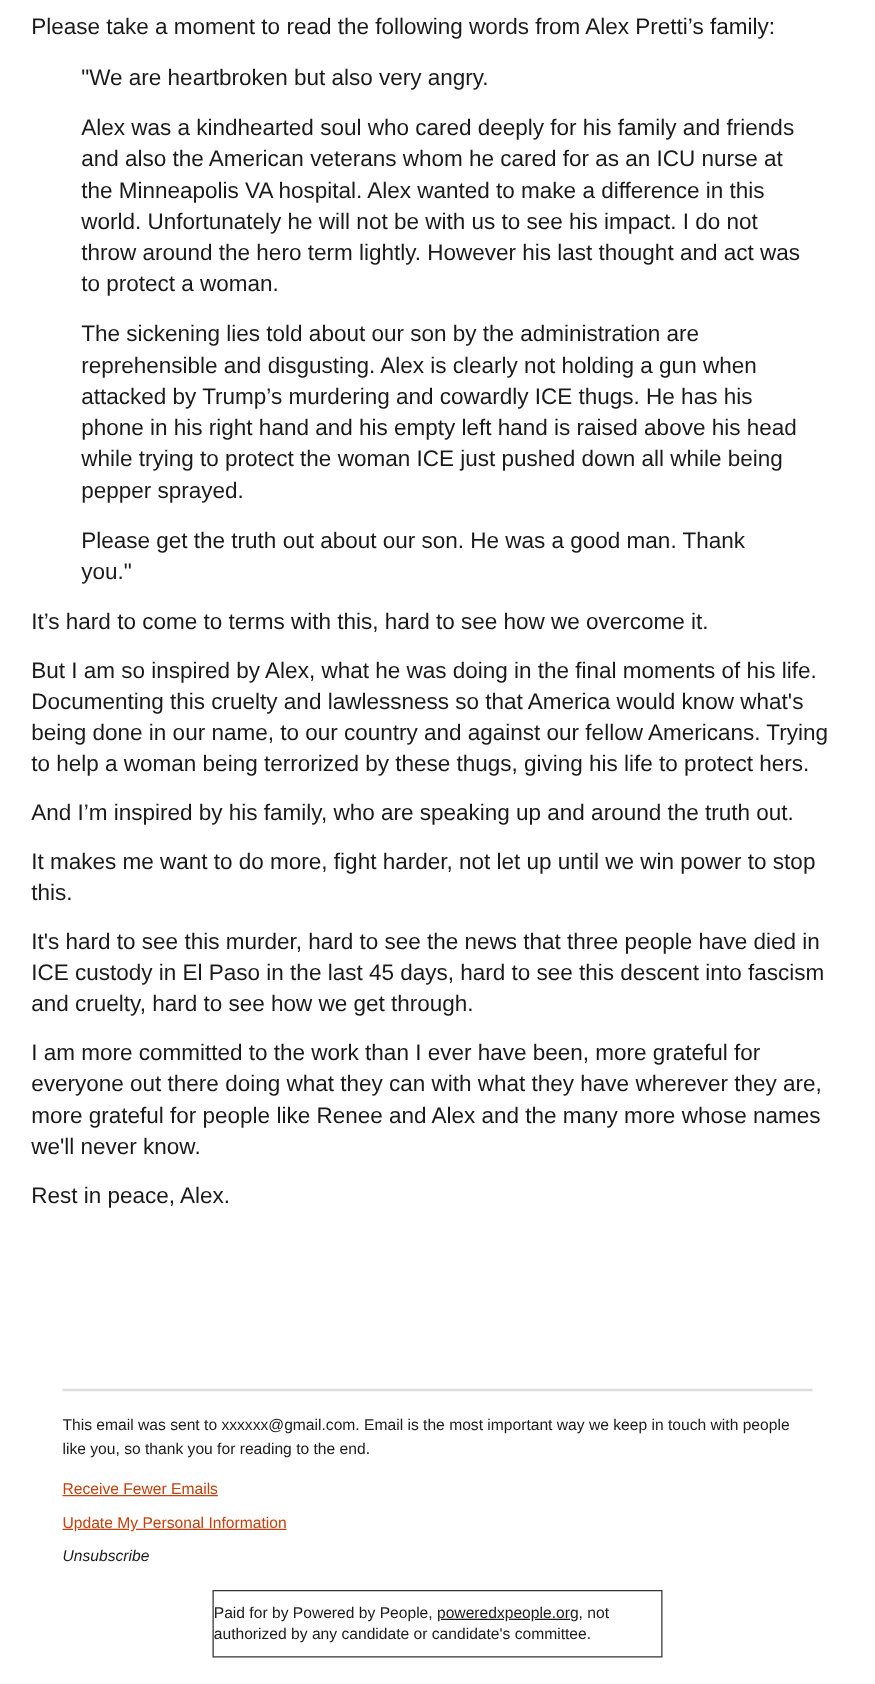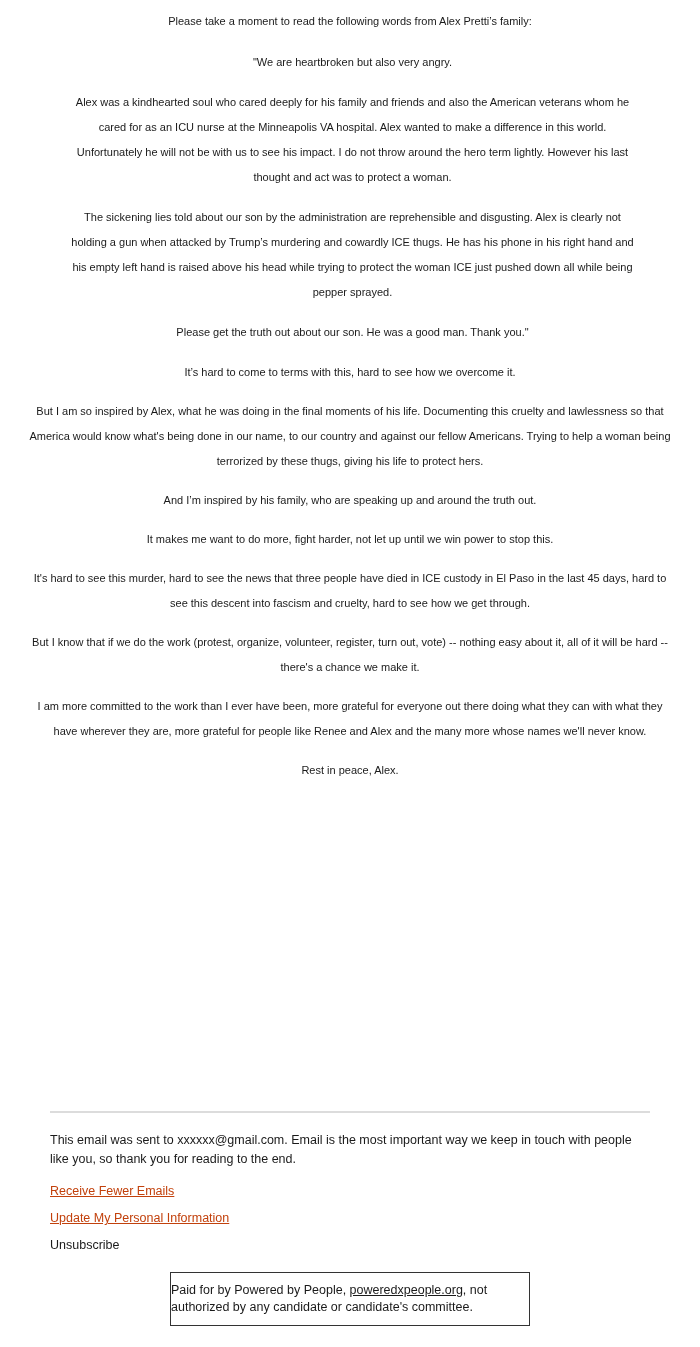--- a/index.html
+++ b/index.html
@@ -9,23 +9,22 @@
       overflow: hidden;
       font-family: "Liberation Sans", sans-serif;
       color: #1a1a1a;
       position: relative;
     }
     .content {
       position: absolute;
       left: 25px;
       top: 9px;
       width: 650px;
-      font-size: 11px;
+      font-size: 18px;
       line-height: 25px;
-      text-align: center;
     }
     .content p { margin: 0 0 14px 0; }
     .quote {
       margin-left: 40px;
       margin-top: 16px;
       width: 575px;
     }
     .quote p { margin: 0 0 15px 0; }
     .divider {
       position: absolute;
@@ -51,20 +50,21 @@
       color: #c2410c;
       text-decoration: underline;
       margin-bottom: 8px;
       line-height: 19px;
     }
     .footer .unsub {
       display: block;
       color: #1a1a1a;
       text-decoration: none;
       margin-bottom: 17px;
+      font-style: italic;
     }
     .paid-box {
       margin: 16px auto;
       width: 358px;
       border: 1px solid #333;
       padding: 9px 0 9px 0;
       font-size: 12.5px;
       line-height: 17px;
     }
     .paid-box a { color: #1a1a1a; text-decoration: underline; }
@@ -80,21 +80,20 @@
     <p>Alex was a kindhearted soul who cared deeply for his family and friends and also the American veterans whom he cared for as an ICU nurse at the Minneapolis VA hospital. Alex wanted to make a difference in this world. Unfortunately he will not be with us to see his impact. I do not throw around the hero term lightly. However his last thought and act was to protect a woman.</p>
     <p>The sickening lies told about our son by the administration are reprehensible and disgusting. Alex is clearly not holding a gun when attacked by Trump’s murdering and cowardly ICE thugs. He has his phone in his right hand and his empty left hand is raised above his head while trying to protect the woman ICE just pushed down all while being pepper sprayed.</p>
     <p>Please get the truth out about our son. He was a good man. Thank you."</p>
   </div>
 
   <p>It’s hard to come to terms with this, hard to see how we overcome it.</p>
   <p>But I am so inspired by Alex, what he was doing in the final moments of his life. Documenting this cruelty and lawlessness so that America would know what's being done in our name, to our country and against our fellow Americans. Trying to help a woman being terrorized by these thugs, giving his life to protect hers.</p>
   <p>And I’m inspired by his family, who are speaking up and around the truth out.</p>
   <p>It makes me want to do more, fight harder, not let up until we win power to stop this.</p>
   <p>It's hard to see this murder, hard to see the news that three people have died in ICE custody in El Paso in the last 45 days, hard to see this descent into fascism and cruelty, hard to see how we get through.</p>
-  <p>But I know that if we do the work (protest, organize, volunteer, register, turn out, vote) -- nothing easy about it, all of it will be hard -- there's a chance we make it.</p>
   <p>I am more committed to the work than I ever have been, more grateful for everyone out there doing what they can with what they have wherever they are, more grateful for people like Renee and Alex and the many more whose names we'll never know.</p>
   <p>Rest in peace, Alex.</p>
 </div>
 
 <div class="divider"></div>
 
 <div class="footer">
   <p class="sent">This email was sent to xxxxxx@gmail.com. Email is the most important way we keep in touch with people like you, so thank you for reading to the end.</p>
   <a class="link" href="#">Receive Fewer Emails</a>
   <a class="link" href="#">Update My Personal Information</a>

